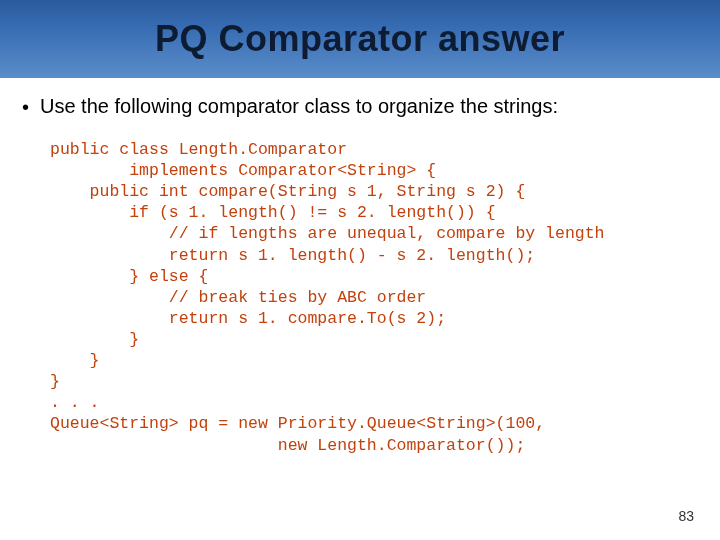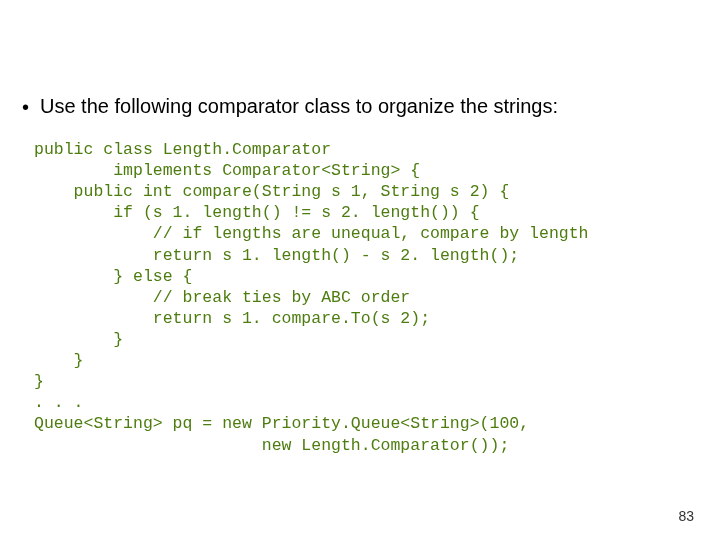--- a/index.html
+++ b/index.html
@@ -25,40 +25,43 @@
     position: absolute;
     top: 95px;
     left: 22px;
     right: 22px;
   }
   .bullet-row { display: flex; align-items: flex-start; font-size: 20px; color: #000; }
   .bullet-dot { width: 18px; font-size: 20px; line-height: 1.2; }
   .bullet-text { flex: 1; }
   .code {
     margin-top: 20px;
-    margin-left: 12px;
+    margin-left: 28px;
     font-family: "Courier New", Courier, monospace;
     font-size: 16.5px;
     line-height: 1.28;
     white-space: pre;
-    color: #4d7c0f;
+    color: #c2410c;
   }
   .pagenum {
     position: absolute;
     bottom: 16px;
     right: 26px;
     font-size: 14px;
     color: #333;
     font-family: Arial, sans-serif;
   }
 </style>
 </head>
 <body>
 
 <div class="slide">
+  <div class="title-band">
+    <div class="title-text">PQ Comparator answer</div>
+  </div>
   <div class="body">
     <div class="bullet-row">
       <div class="bullet-dot">•</div>
       <div class="bullet-text">Use the following comparator class to organize the strings:</div>
     </div>
     <div class="code">public class Length.Comparator
         implements Comparator&lt;String&gt; {
     public int compare(String s 1, String s 2) {
         if (s 1. length() != s 2. length()) {
             // if lengths are unequal, compare by length

